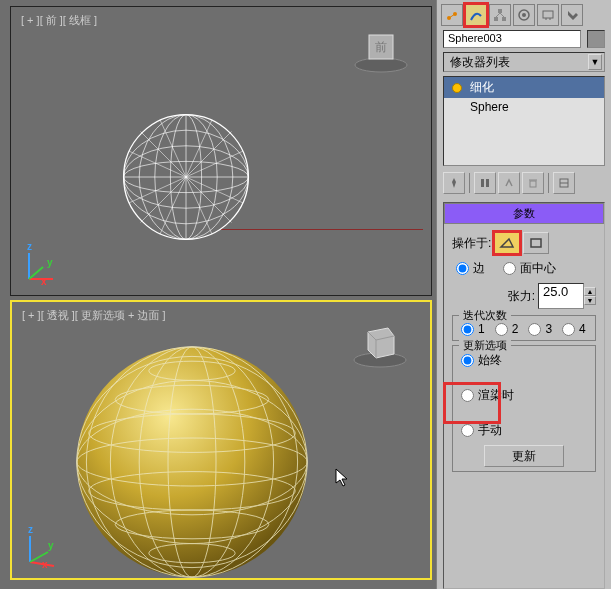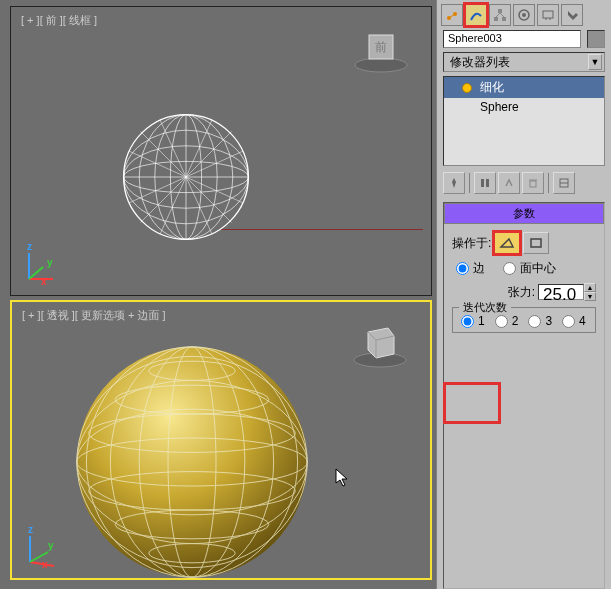--- a/index.html
+++ b/index.html
@@ -23,36 +23,36 @@
 .panel{width:175px;background:#c0c0c0;border-left:1px solid #808080;display:flex;flex-direction:column}
 .toprow{display:flex;gap:2px;padding:4px 4px 2px;align-items:center}
 .ticon{width:22px;height:22px;border:1px solid #808080;background:#c0c0c0;display:flex;align-items:center;justify-content:center;cursor:pointer}
 .ticon.active{background:#e0d080}
 .highlight-red{outline:3px solid #e03030;outline-offset:-1px}
 .nametxt{margin:2px 6px;height:18px;border:1px inset #888;background:#fff;padding:1px 4px;font-size:11px}
 .colorswatch{width:18px;height:18px;background:#909090;border:1px inset #888;margin:2px 6px 2px 0}
 .namerow{display:flex;align-items:center}
 .modlist-sel{margin:2px 6px;height:20px;border:1px inset #888;background:#c0c0c0;display:flex;align-items:center;justify-content:space-between;padding:0 2px 0 6px}
 .modstack{margin:2px 6px;height:90px;background:#e0e0e0;border:1px inset #888}
-.mrow{display:flex;align-items:center;padding:2px 18px;font-size:11px}
+.mrow{display:flex;align-items:center;padding:2px 8px;font-size:11px}
 .mrow.sel{background:#5070a0;color:#fff}
 .lamp{width:10px;height:10px;background:#ffc000;border-radius:50%;border:1px solid #aa8000;margin-right:8px}
 .stacktools{display:flex;gap:2px;margin:4px 6px;align-items:center}
 .stbtn{width:22px;height:22px;border:1px outset #ddd;background:#c0c0c0;display:flex;align-items:center;justify-content:center}
 .divv{width:1px;height:20px;background:#808080;margin:0 2px}
 .params{margin:4px 6px 0;border:1px inset #aaa;background:#c0c0c0;flex:1;padding:6px 8px}
 .params-title{text-align:center;border:1px solid #808080;margin:-6px -8px 8px;padding:2px;background:#8b5cf6;font-size:11px}
 .prow{display:flex;align-items:center;gap:3px;margin-bottom:6px}
 .lbl{font-size:12px}
 .tribtn{width:26px;height:22px;border:1px outset #ddd;background:#f0d060;display:flex;align-items:center;justify-content:center}
 .sqbtn{width:26px;height:22px;border:1px outset #ddd;background:#c0c0c0;display:flex;align-items:center;justify-content:center}
 .radio{display:flex;align-items:center;gap:4px;font-size:12px}
 .radio input{margin:0}
 .numinput{display:flex;align-items:center}
-.numinput .fld{width:46px;height:16px;border:1px inset #888;background:#fff;padding:0 4px;font-size:17px}
+.numinput .fld{width:46px;height:26px;border:1px inset #888;background:#fff;padding:0 4px;font-size:13px}
 .spinner{display:flex;flex-direction:column}
 .sp{width:12px;height:9px;border:1px outset #ddd;background:#c0c0c0;font-size:7px;line-height:7px;text-align:center}
 .groupbox{border:1px solid #808080;padding:6px 8px 4px;margin-top:4px;position:relative}
 .groupbox .title{position:absolute;top:-8px;left:6px;background:#c0c0c0;padding:0 4px;font-size:11px}
 .iterrow{display:flex;gap:10px}
 .updatebtn{width:80px;height:22px;border:1px outset #ddd;background:#c0c0c0;margin:6px auto 0;display:flex;align-items:center;justify-content:center;font-size:12px}
 .highlight-iter{position:absolute;border:3px solid #e03030;width:58px;height:42px;top:382px;right:110px;pointer-events:none}
 .dropdown-arrow{width:14px;height:16px;border:1px outset #ddd;background:#c0c0c0;text-align:center;font-size:9px;line-height:14px}
 </style>
 </head>
@@ -296,17 +296,33 @@
               <input type="radio" style="">
               <span>3</span>
             </label>
           <label class="radio">
               <input type="radio" style="">
               <span>4</span>
             </label>
         </div>
       </div>
 
+      <div class="groupbox">
+        <div class="title">更新选项</div>
+        <label class="radio" style="margin-bottom:4px">
+            <input type="radio" checked="" style="">
+            <span>始终</span>
+          </label><br>
+        <label class="radio" style="margin-bottom:4px">
+            <input type="radio" style="">
+            <span>渲染时</span>
+          </label><br>
+        <label class="radio">
+            <input type="radio" style="">
+            <span>手动</span>
+          </label>
+        <div class="updatebtn">更新</div>
+      </div>
     </div>
   </div>
 </div>
 
 <div class="highlight-iter"></div>
 
 </body></html>

